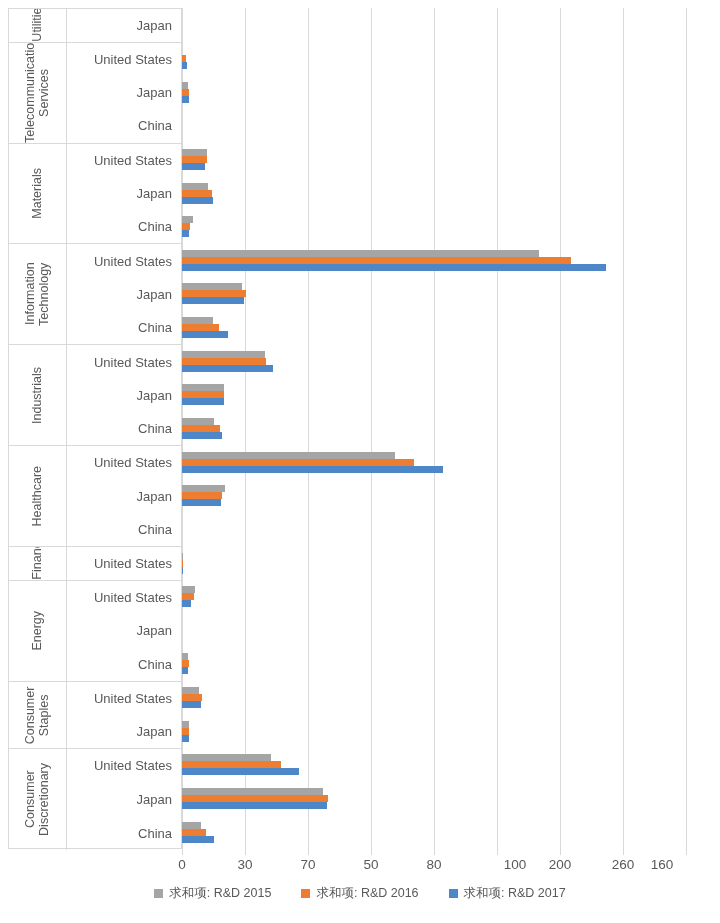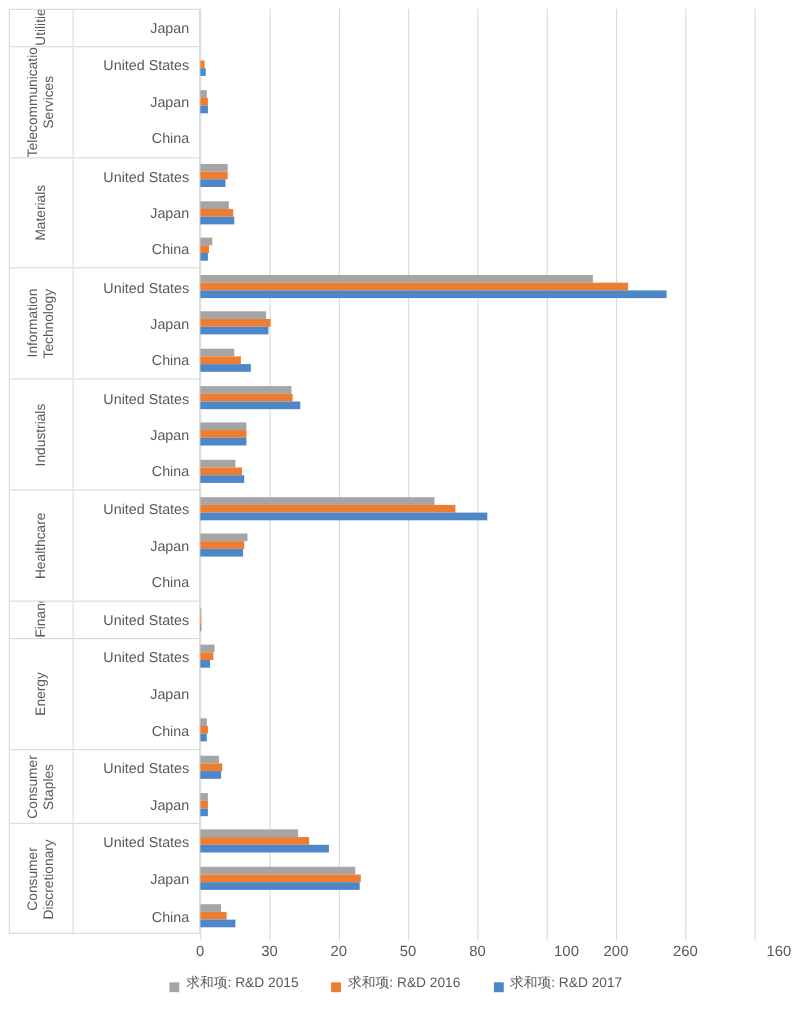--- a/index.html
+++ b/index.html
@@ -75,21 +75,21 @@
   .xlabel{
     position:absolute;top:0;transform:translateX(-50%);
     font-size:13.5px;color:#595959;white-space:nowrap;
   }
 
   
   .legend{
     position:absolute;left:0;top:885px;width:720px;
     display:flex;align-items:center;justify-content:center;gap:30px;
   }
-  .legend-item{display:flex;align-items:flex-end;gap:6px;}
+  .legend-item{display:flex;align-items:center;gap:6px;}
   .legend-swatch{width:9px;height:9px;display:inline-block;}
   .legend-label{font-size:12.5px;color:#595959;white-space:nowrap;}
 </style>
 </head>
 <body>
 
 <div id="chart-root">
 
   <div class="plot">
     <div class="gridlines">
@@ -337,27 +337,27 @@
       <div class="xtick" style="left: 189px;"></div>
       <div class="xtick" style="left: 252px;"></div>
       <div class="xtick" style="left: 315px;"></div>
       <div class="xtick" style="left: 378px;"></div>
       <div class="xtick" style="left: 441px;"></div>
       <div class="xtick" style="left: 504px;"></div>
     </div>
   <div class="xlabels">
       <div class="xlabel" style="left: 182px;">0</div>
       <div class="xlabel" style="left: 245px;">30</div>
-      <div class="xlabel" style="left: 308px;">20</div>
+      <div class="xlabel" style="left: 308px;">70</div>
       <div class="xlabel" style="left: 371px;">50</div>
       <div class="xlabel" style="left: 434px;">80</div>
       <div class="xlabel" style="left: 515px;">100</div>
       <div class="xlabel" style="left: 560px;">200</div>
       <div class="xlabel" style="left: 623px;">260</div>
-      <div class="xlabel" style="left: 708px;">160</div>
+      <div class="xlabel" style="left: 662px;">160</div>
     </div>
 
   <div class="legend">
       <div class="legend-item">
         <span class="legend-swatch" style="background: rgb(165, 165, 165);"></span>
         <span class="legend-label">求和项: R&amp;D 2015</span>
       </div>
       <div class="legend-item">
         <span class="legend-swatch" style="background: rgb(237, 125, 49);"></span>
         <span class="legend-label">求和项: R&amp;D 2016</span>

